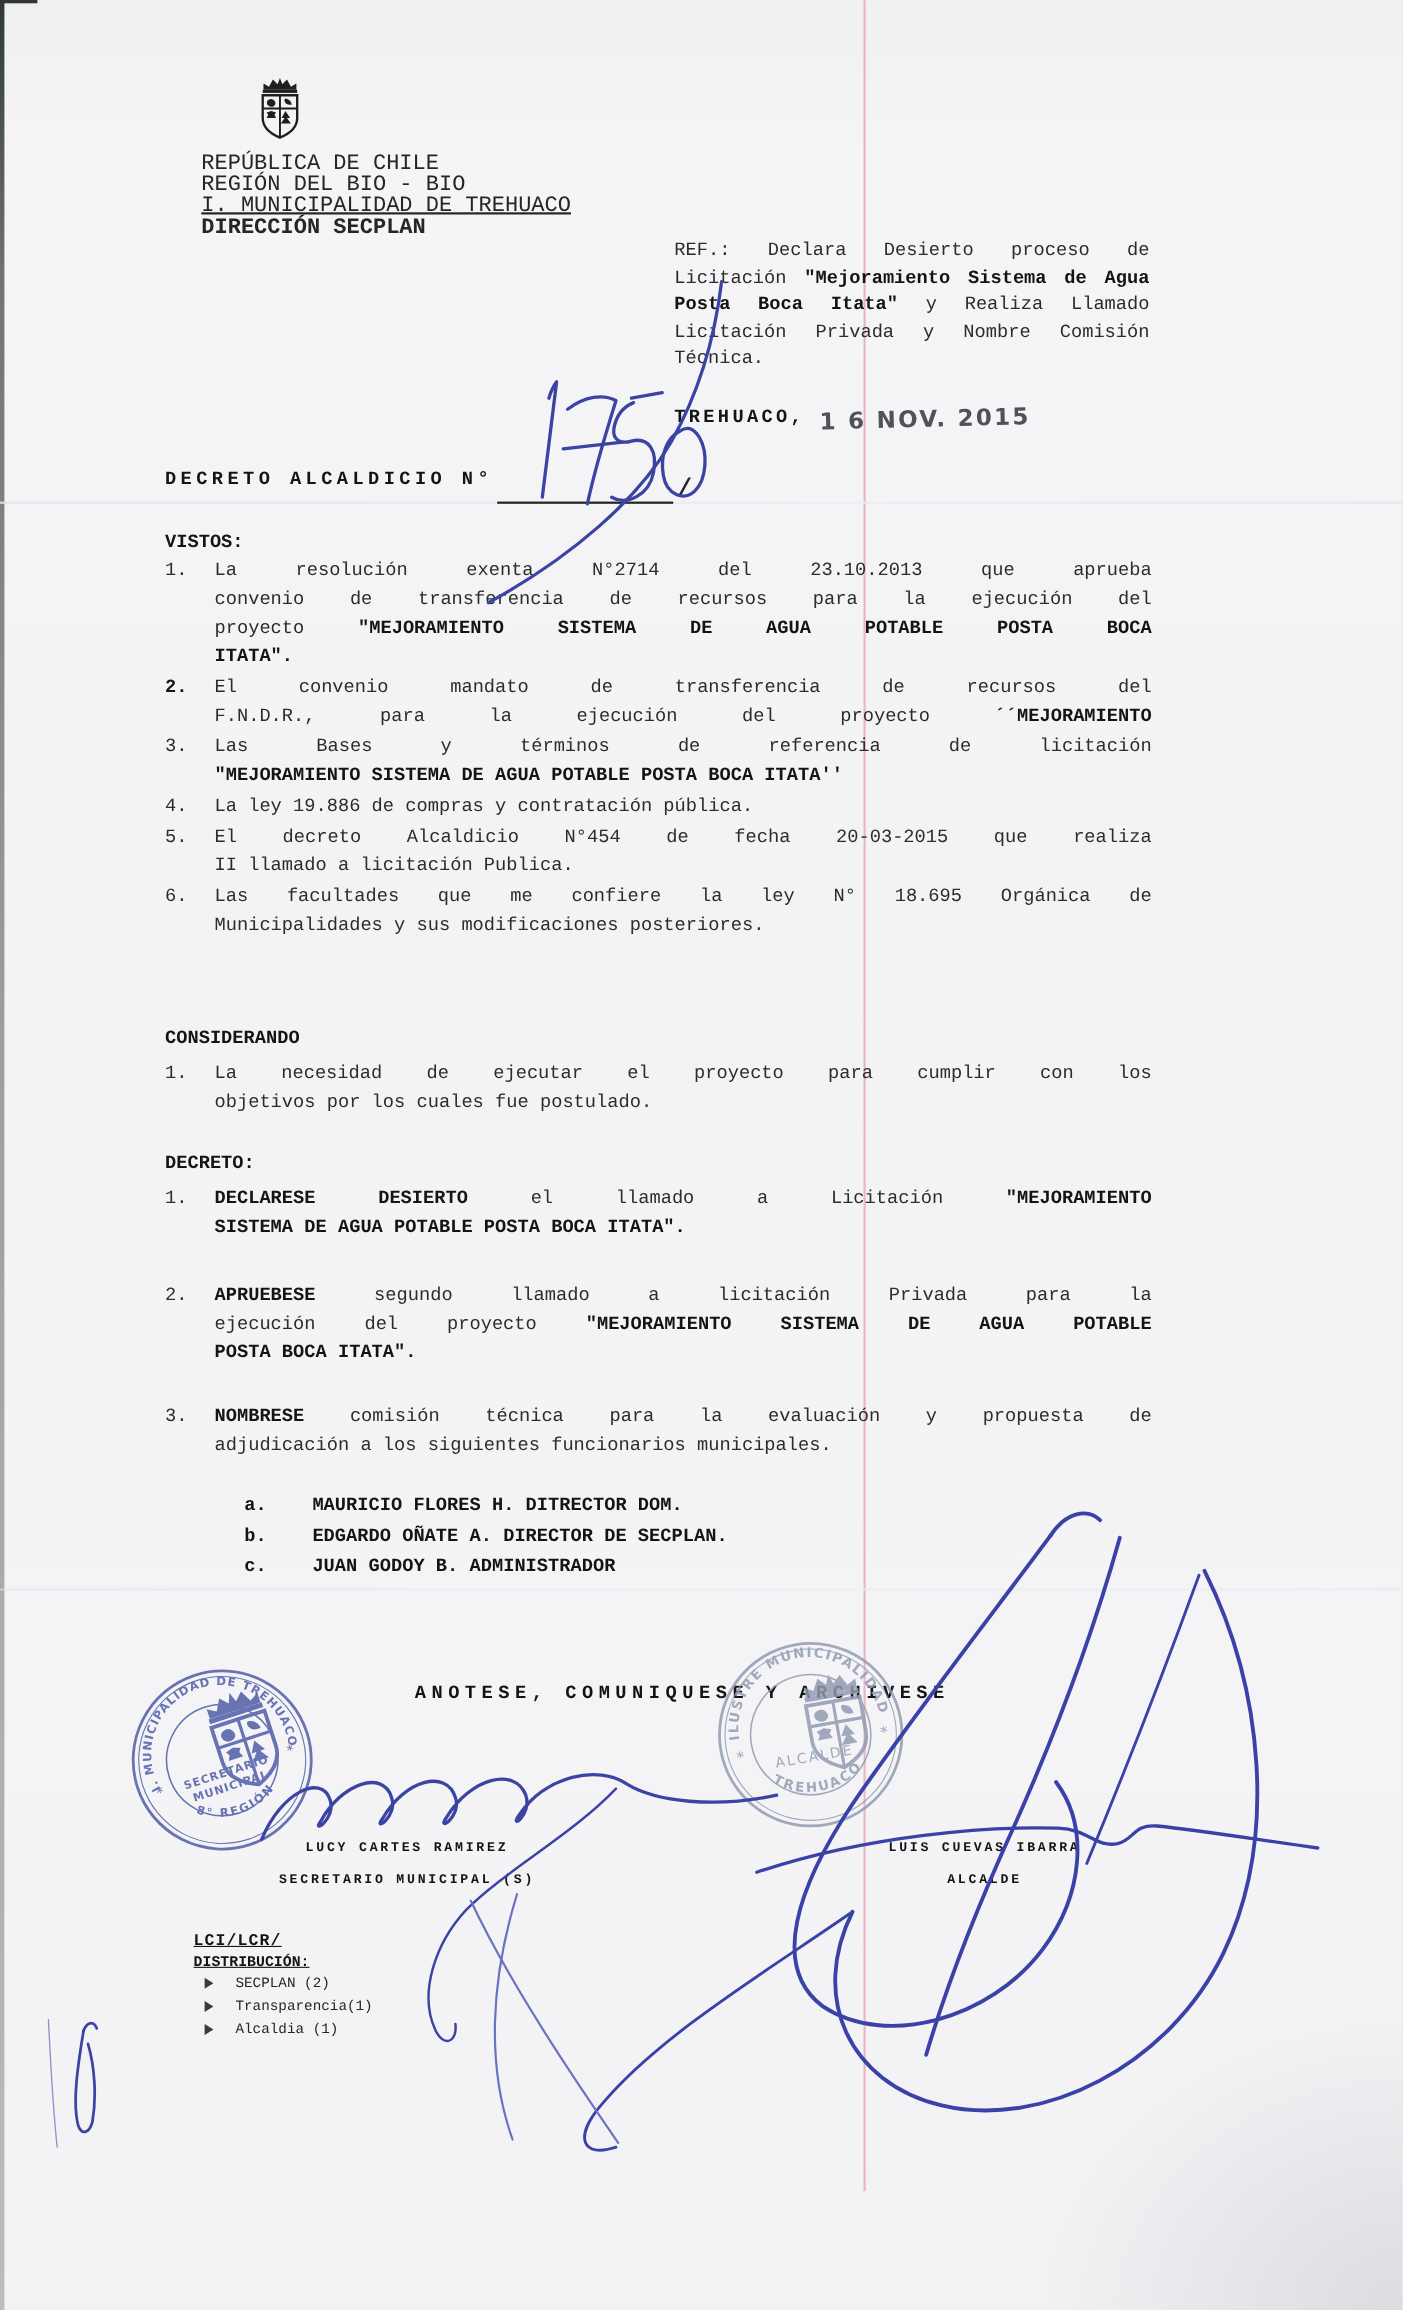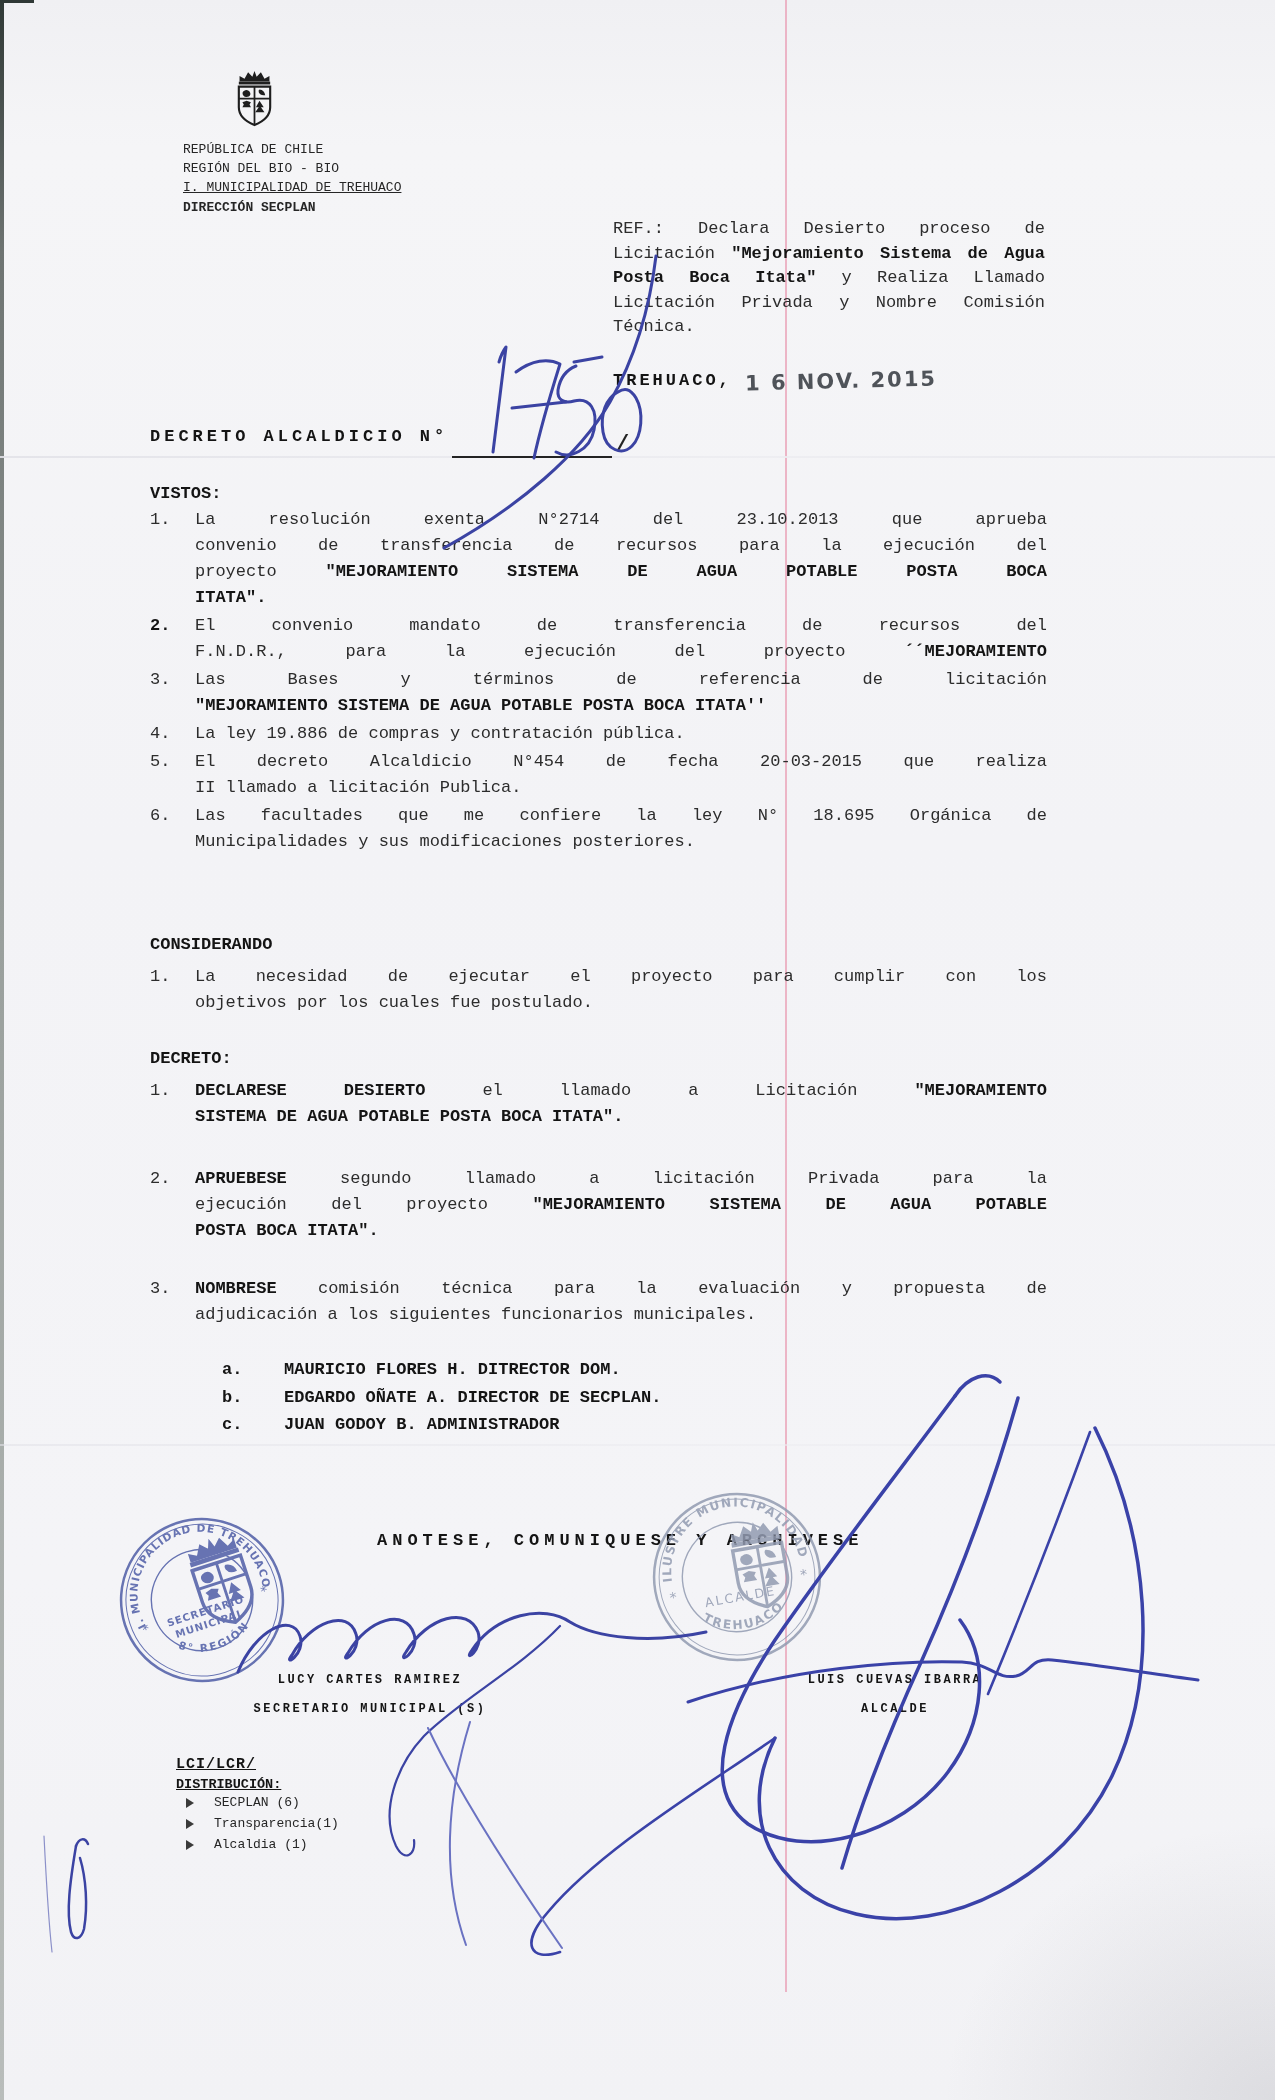--- a/index.html
+++ b/index.html
@@ -11,21 +11,21 @@
   
   .edge-left{left:0;top:0;width:4px;height:100%;
     background:linear-gradient(180deg,#2f3835 0%,#6e7472 12%,#9aa09d 45%,#b9bdbb 100%);}
   .edge-top{left:0;top:0;width:34px;height:3px;background:#2f3835;}
   .pink-line{left:785px;top:0;width:2px;height:1992px;background:#eaa9bd;opacity:.85;}
   .crease{left:0;width:100%;height:2px;background:linear-gradient(90deg,#e2e2e8,#ededf1 60%,#e6e6ec);opacity:.9;}
   .corner-shade{right:0;bottom:0;width:360px;height:300px;
     background:radial-gradient(ellipse at 100% 100%, rgba(120,120,130,.18), rgba(120,120,130,0) 65%);}
   
   .crest-head{left:226px;top:62px;width:57px;height:72px;color:#1f1f1f;}
-  .hdr{left:183px;top:140px;font-size:13px;line-height:19.2px;color:#262626;}
+  .hdr{left:183px;top:140px;font-size:20px;line-height:19.2px;color:#262626;}
   .hdr .muni{text-decoration:underline;}
   .hdr .dept{font-weight:700;}
   
   .ref{left:613px;top:217px;width:432px;}
   .ln{font-size:17px;line-height:26px;}
   .ref .ln{line-height:24.5px;}
   .j{text-align:justify;text-align-last:justify;}
   
   .city{left:613px;top:371px;font-size:17px;font-weight:700;letter-spacing:3px;color:#141414;}
   .datestamp{left:745px;top:369px;font-family:"DejaVu Sans",sans-serif;font-weight:700;font-size:21px;
@@ -270,21 +270,21 @@
   <div class="abs nameblock name-mayor">
     <div>LUIS CUEVAS IBARRA</div>
     <div>ALCALDE</div>
   </div>
 
   <div class="abs footer">
     <div class="initials">LCI/LCR/</div>
     <div class="dist">DISTRIBUCIÓN:</div>
     <div class="drow">
       <span class="tri"></span>
-      <span>SECPLAN (6)</span>
+      <span>SECPLAN (2)</span>
     </div>
     <div class="drow">
       <span class="tri"></span>
       <span>Transparencia(1)</span>
     </div>
     <div class="drow">
       <span class="tri"></span>
       <span>Alcaldia  (1)</span>
     </div>
   </div>

